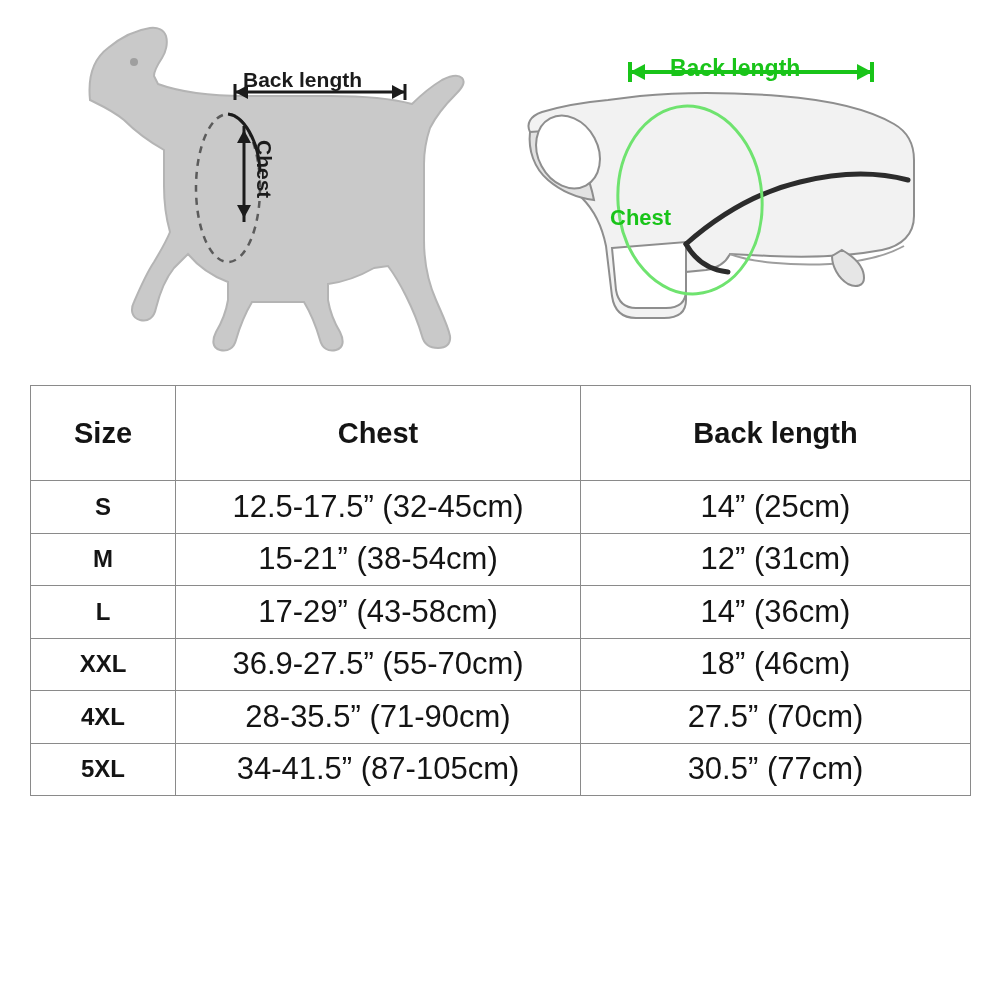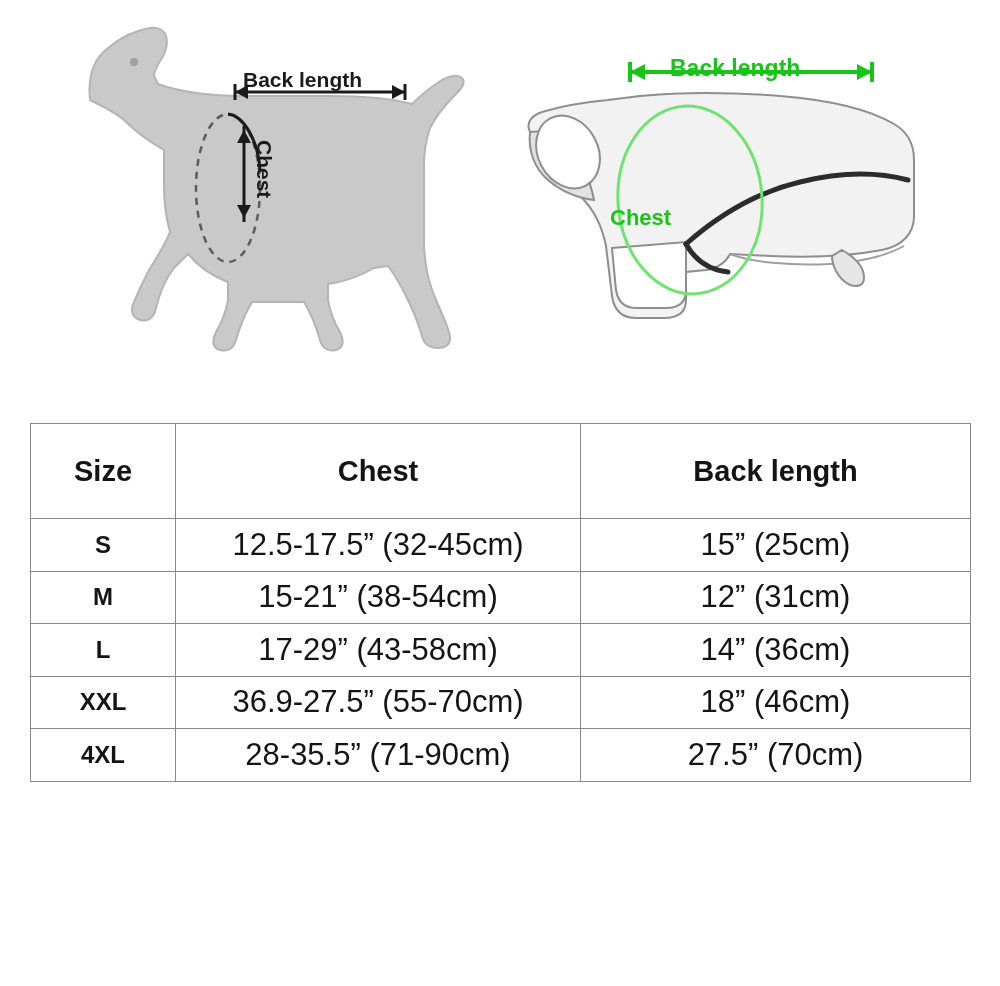--- a/index.html
+++ b/index.html
@@ -70,21 +70,21 @@
   #lbl-chest-right {
     left: 120px;
     top: 205px;
     font-size: 22px;
   }
 
   
   .size-table-wrap {
     position: absolute;
     left: 30px;
-    top: 423px;
+    top: 385px;
     width: 940px;
   }
   table.size-table {
     border-collapse: collapse;
     width: 940px;
     table-layout: fixed;
   }
   table.size-table td, table.size-table th {
     border: 1px solid #8a8a8a;
     text-align: center;
@@ -273,41 +273,46 @@
         <tr>
           <th>Size</th>
           <th>Chest</th>
           <th>Back length</th>
         </tr>
       </thead>
       <tbody>
         <tr>
           <td class="size-cell">S</td>
           <td>12.5-17.5”  (32-45cm)</td>
-          <td>15”  (25cm)</td>
+          <td>14”  (25cm)</td>
         </tr>
         <tr>
           <td class="size-cell">M</td>
           <td>15-21”  (38-54cm)</td>
           <td>12”  (31cm)</td>
         </tr>
         <tr>
           <td class="size-cell">L</td>
           <td>17-29”  (43-58cm)</td>
           <td>14”  (36cm)</td>
         </tr>
         <tr>
           <td class="size-cell">XXL</td>
           <td>36.9-27.5”  (55-70cm)</td>
           <td>18”  (46cm)</td>
         </tr>
         <tr>
           <td class="size-cell">4XL</td>
           <td>28-35.5”  (71-90cm)</td>
           <td>27.5”  (70cm)</td>
+        </tr>
+        <tr>
+          <td class="size-cell">5XL</td>
+          <td>34-41.5”  (87-105cm)</td>
+          <td>30.5”  (77cm)</td>
         </tr>
       </tbody>
     </table>
   </div>
 
   <div class="footer-ghost">
     <span></span>
     <span></span>
   </div>
 

